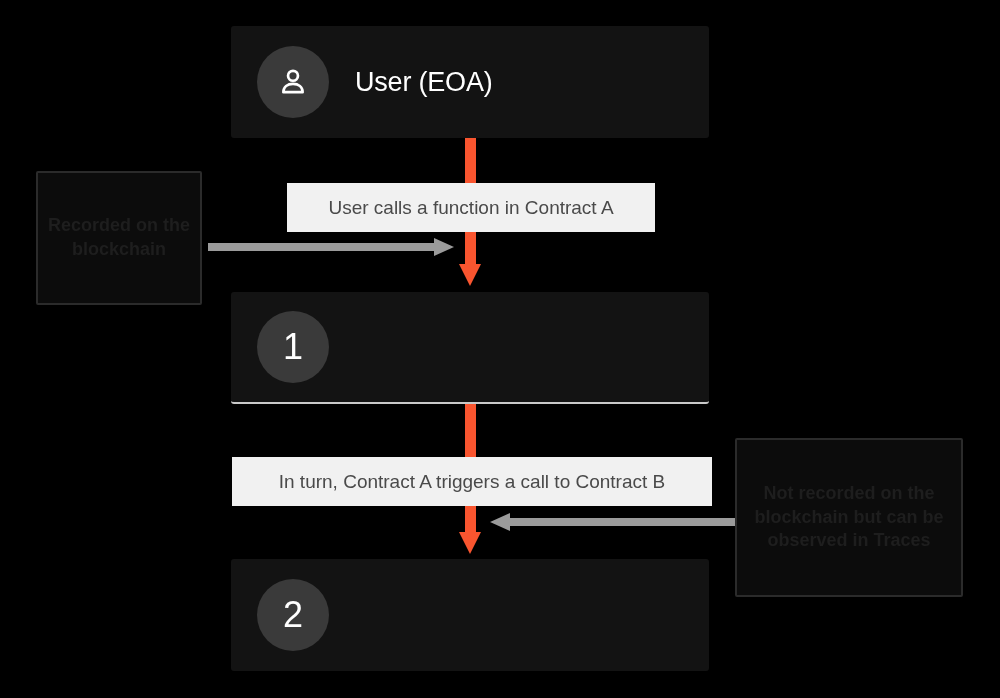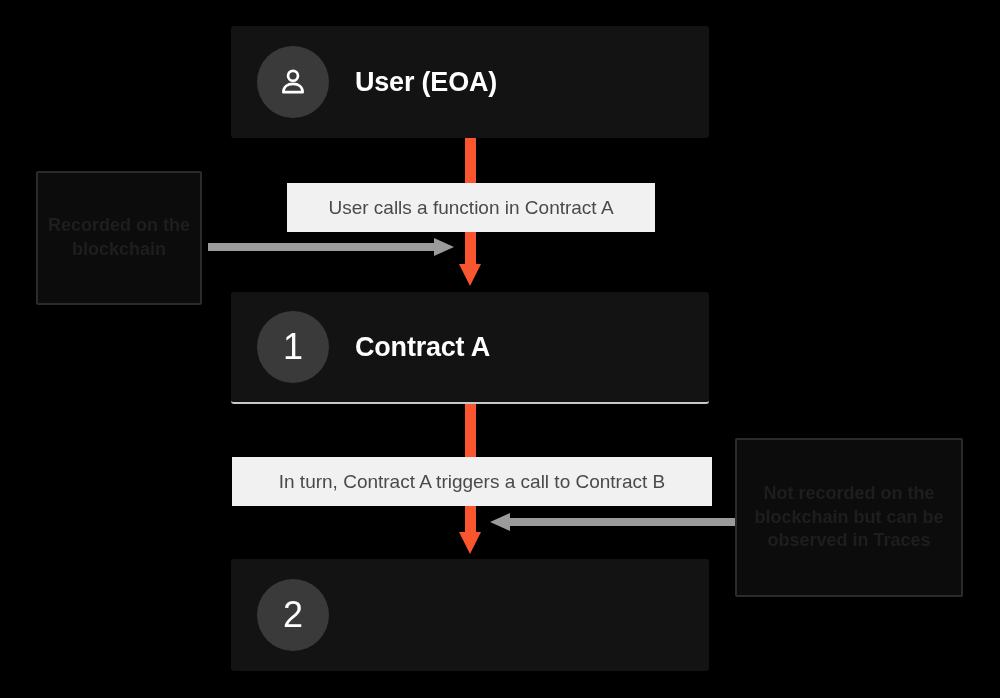--- a/index.html
+++ b/index.html
@@ -60,21 +60,21 @@
     color: #ffffff;
     line-height: 1;
     font-family: "Liberation Sans", sans-serif;
   }
   .badge svg { display: block; }
 
   .node-label {
     margin-left: 26px;
     color: #ffffff;
     font-size: 27px;
-    font-weight: bold;
+    font-weight: normal;
     letter-spacing: -0.2px;
     line-height: 1;
   }
 
   
   .arrow-v {
     position: absolute;
     left: 465px;
     width: 11px;
     z-index: 2;
@@ -234,21 +234,20 @@
         <path d="M5.2 19.2 C5.2 15.4 8.2 13.3 12 13.3 C15.8 13.3 18.8 15.4 18.8 19.2 Z" fill="none" stroke="#ffffff" stroke-width="1.9" stroke-linejoin="round"></path>
       </svg>
     </div>
     <div class="node-label">User (EOA)</div>
   </div>
 
   <div class="node with-rule" id="node-ca">
     <div class="badge">
       <span class="badge-num">1</span>
     </div>
-    <div class="node-label">Contract A</div>
   </div>
 
   <div class="node" id="node-cb">
     <div class="badge">
       <span class="badge-num">2</span>
     </div>
   </div>
 
   <div class="chip" id="chip-2">In turn, Contract A triggers a call to Contract B</div>
   <div class="chip" id="chip-1">User calls a function in Contract A</div>

